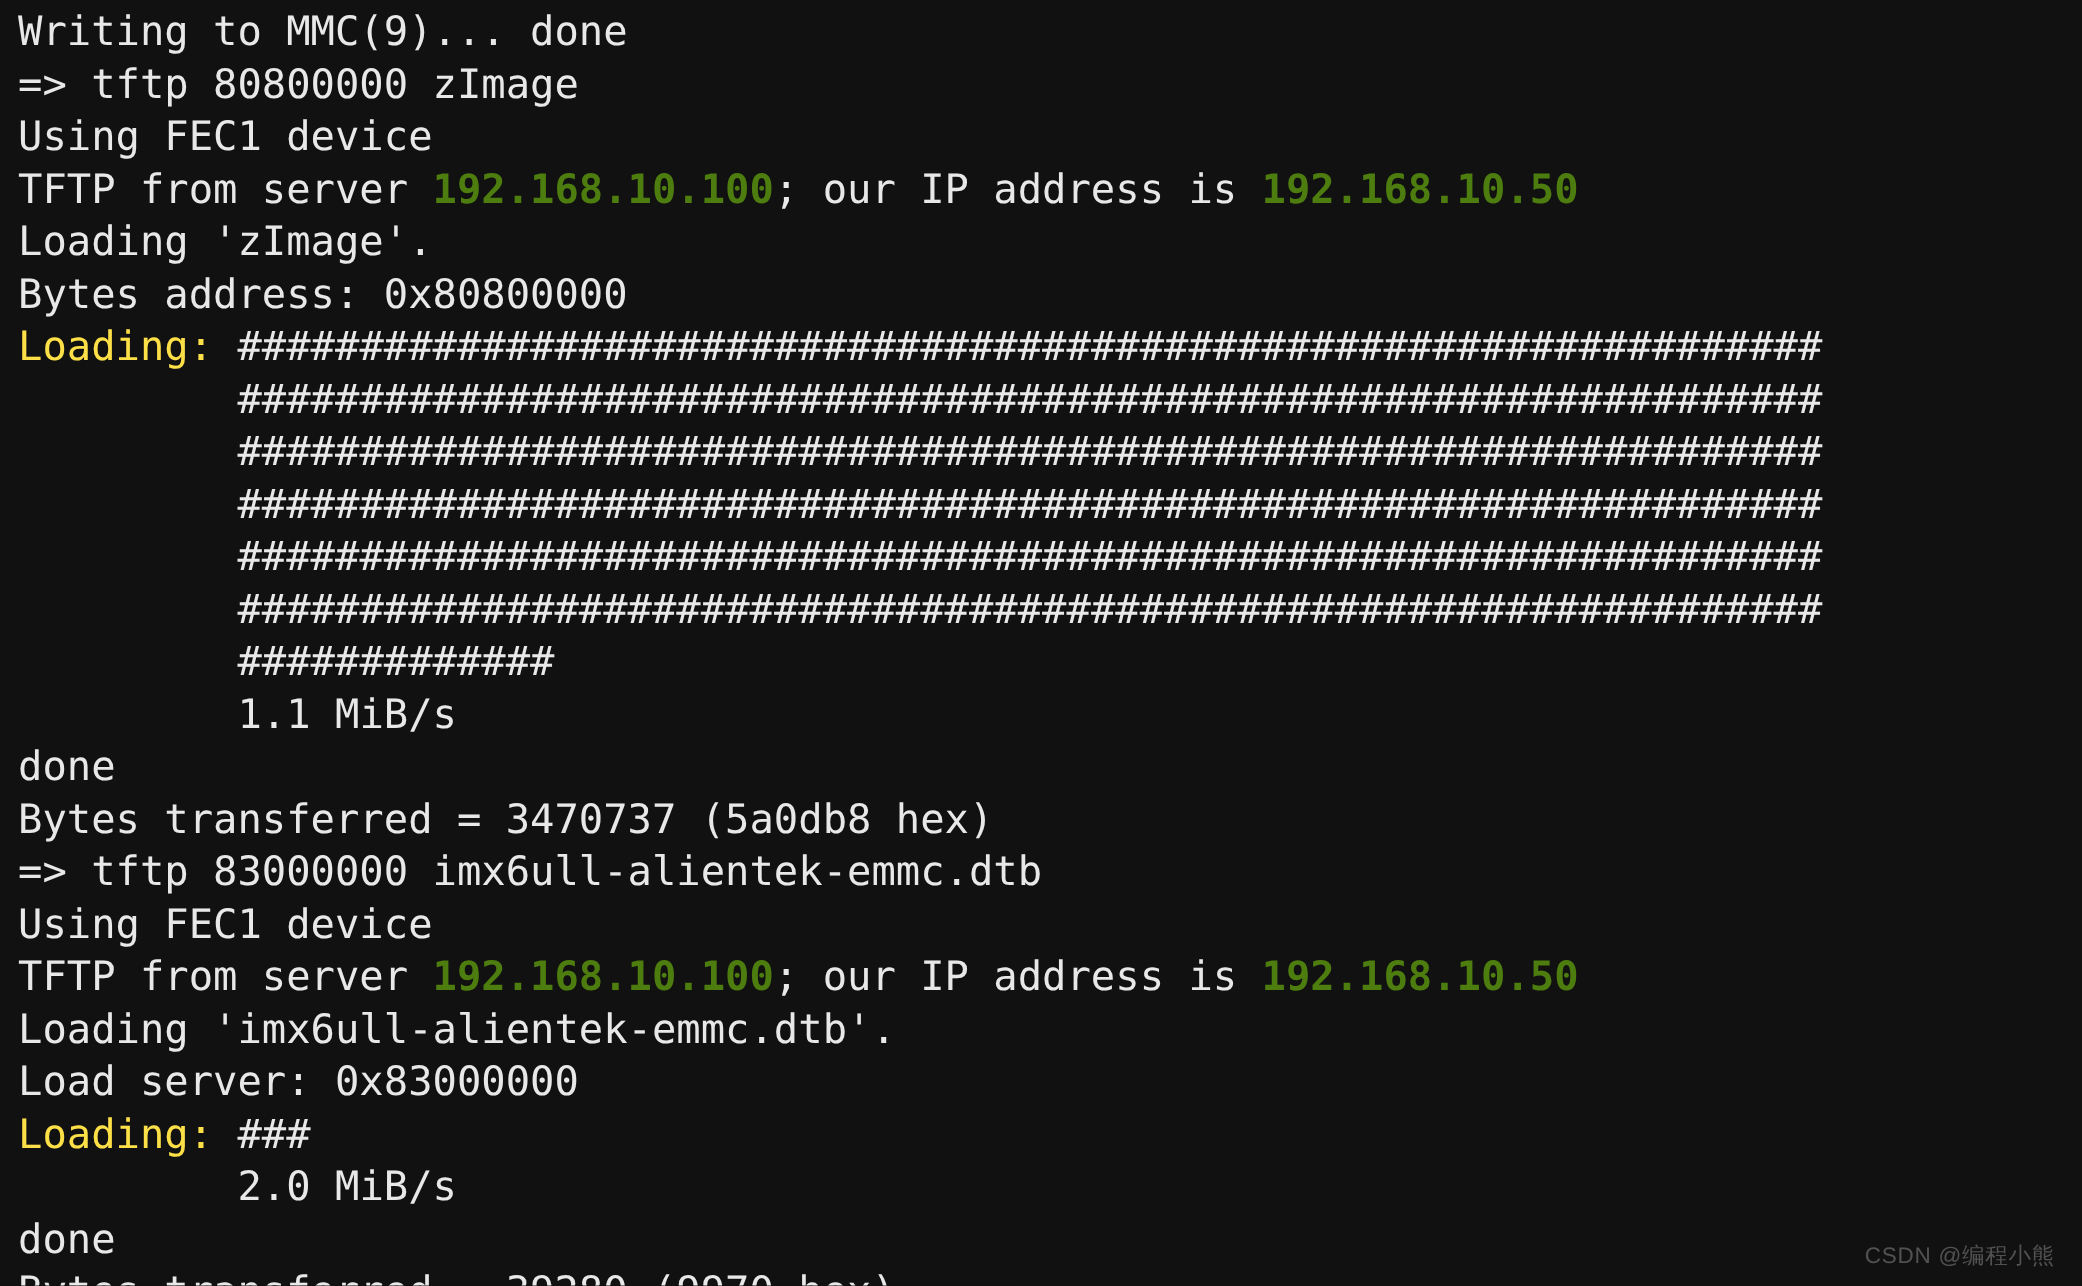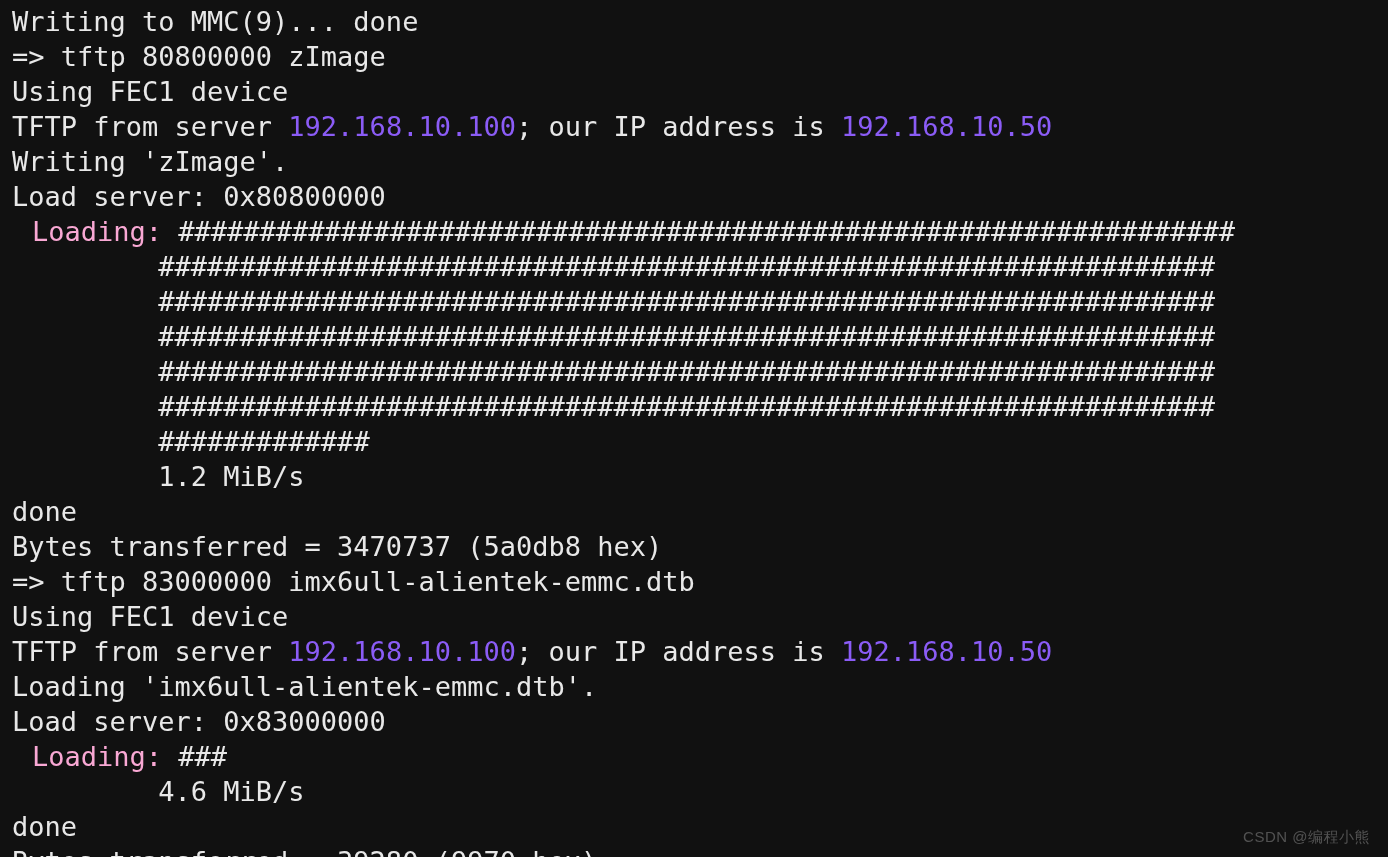--- a/index.html
+++ b/index.html
@@ -13,55 +13,55 @@
   pre.terminal {
     margin: 0;
     padding: 4px 12px 4px 12px;
     font-family: "Consolas", "DejaVu Sans Mono", "Liberation Mono", monospace;
     font-size: 27px;
     line-height: 35px;
     color: #e8e8e8;
     white-space: pre;
     letter-spacing: 0px;
   }
-  .cyan    { color: #f9a8d4; margin-left: 20px; }
-  .magenta { color: #8b5cf6; }
+  .cyan    { color: #fde047; }
+  .magenta { color: #4d7c0f; font-weight: bold; }
   .watermark {
     position: absolute;
     right: 18px;
     bottom: 10px;
     font-family: sans-serif;
     font-size: 15px;
     color: rgba(200,200,200,0.35);
     letter-spacing: 0.5px;
     text-align: right;
   }
 </style>
 </head>
 <body>
 
 <pre class="terminal"><span>Writing to MMC(9)... done</span>
 <span>=&gt; tftp 80800000 zImage</span>
 <span>Using FEC1 device</span>
 <span><span>TFTP from server </span><span class="magenta">192.168.10.100</span><span>; our IP address is </span><span class="magenta">192.168.10.50</span></span>
-<span>Writing 'zImage'.</span>
-<span>Load server: 0x80800000</span>
+<span>Loading 'zImage'.</span>
+<span>Bytes address: 0x80800000</span>
 <span class="cyan">Loading:</span> <span>#################################################################</span>
 <span>         </span><span>#################################################################</span>
 <span>         </span><span>#################################################################</span>
 <span>         </span><span>#################################################################</span>
 <span>         </span><span>#################################################################</span>
 <span>         </span><span>#################################################################</span>
 <span>         </span><span>#############</span>
-<span>         </span><span>1.2 MiB/s</span>
+<span>         </span><span>1.1 MiB/s</span>
 <span>done</span>
 <span>Bytes transferred = 3470737 (5a0db8 hex)</span>
 <span>=&gt; tftp 83000000 imx6ull-alientek-emmc.dtb</span>
 <span>Using FEC1 device</span>
 <span><span>TFTP from server </span><span class="magenta">192.168.10.100</span><span>; our IP address is </span><span class="magenta">192.168.10.50</span></span>
 <span>Loading 'imx6ull-alientek-emmc.dtb'.</span>
 <span>Load server: 0x83000000</span>
 <span class="cyan">Loading:</span> <span>###</span>
-<span>         </span><span>4.6 MiB/s</span>
+<span>         </span><span>2.0 MiB/s</span>
 <span>done</span>
 <span>Bytes transferred = 39280 (9970 hex)</span></pre>
 
 <div class="watermark">CSDN @编程小熊</div>
 
 </body></html>

